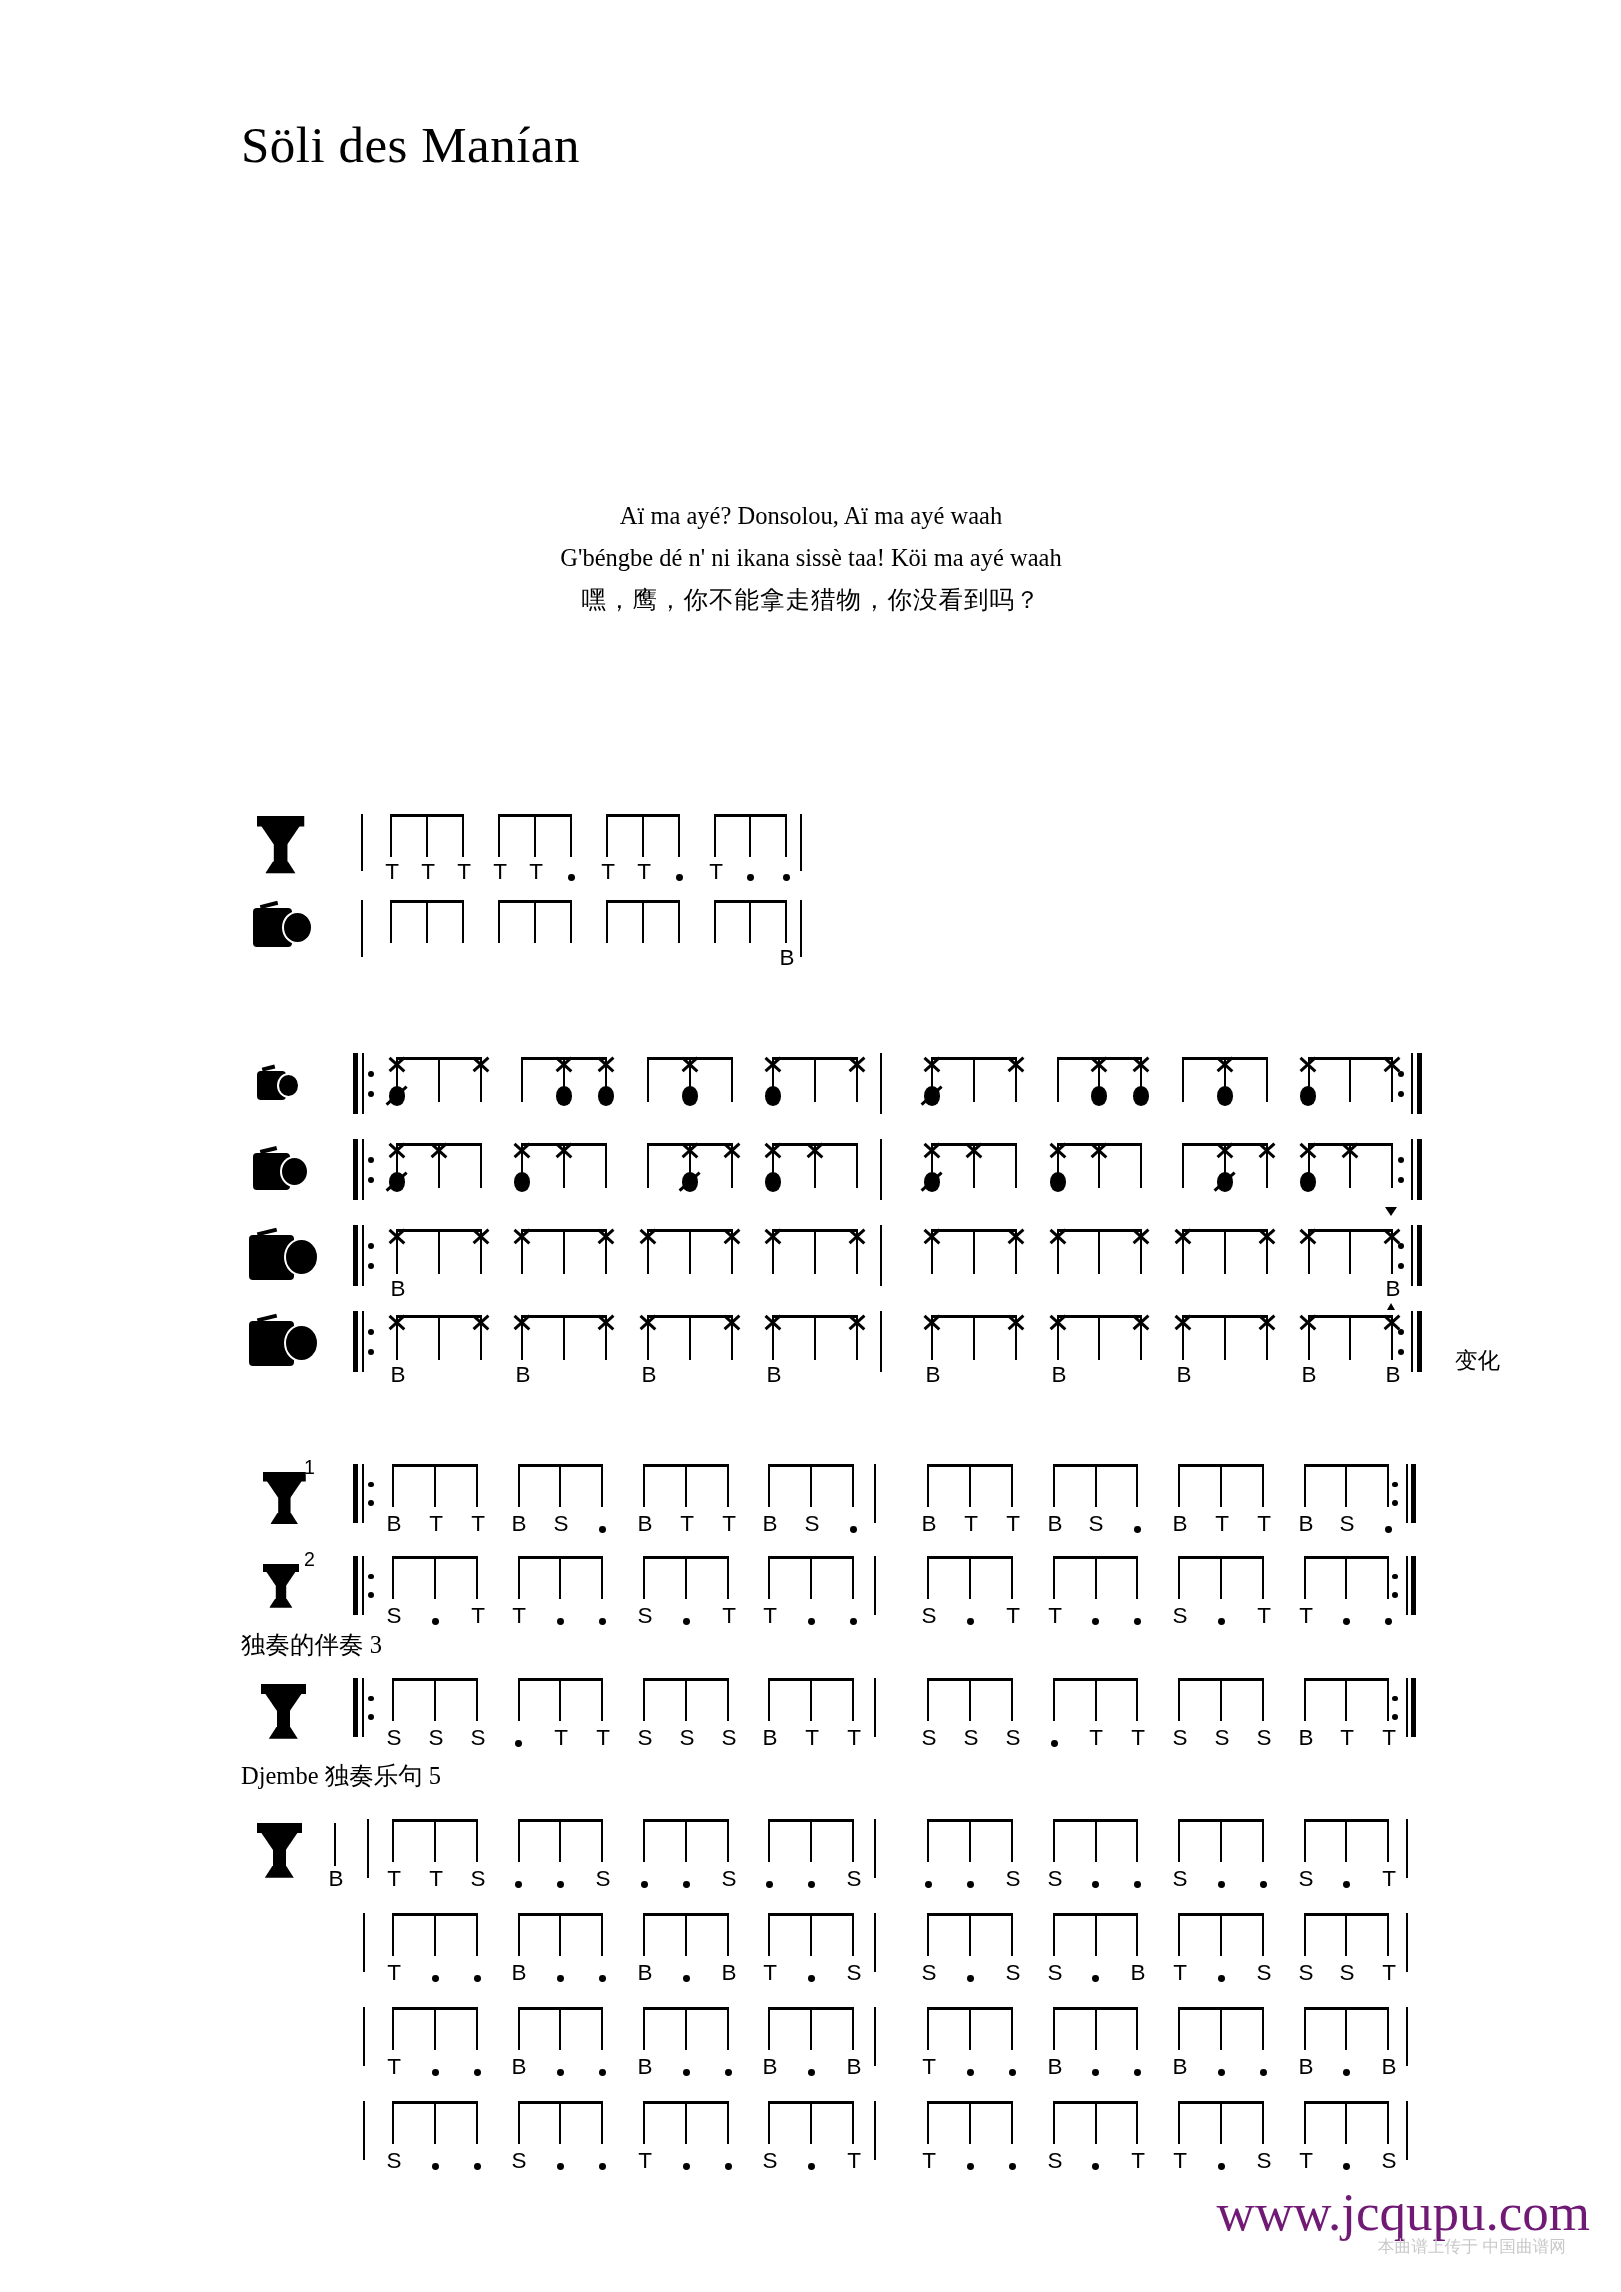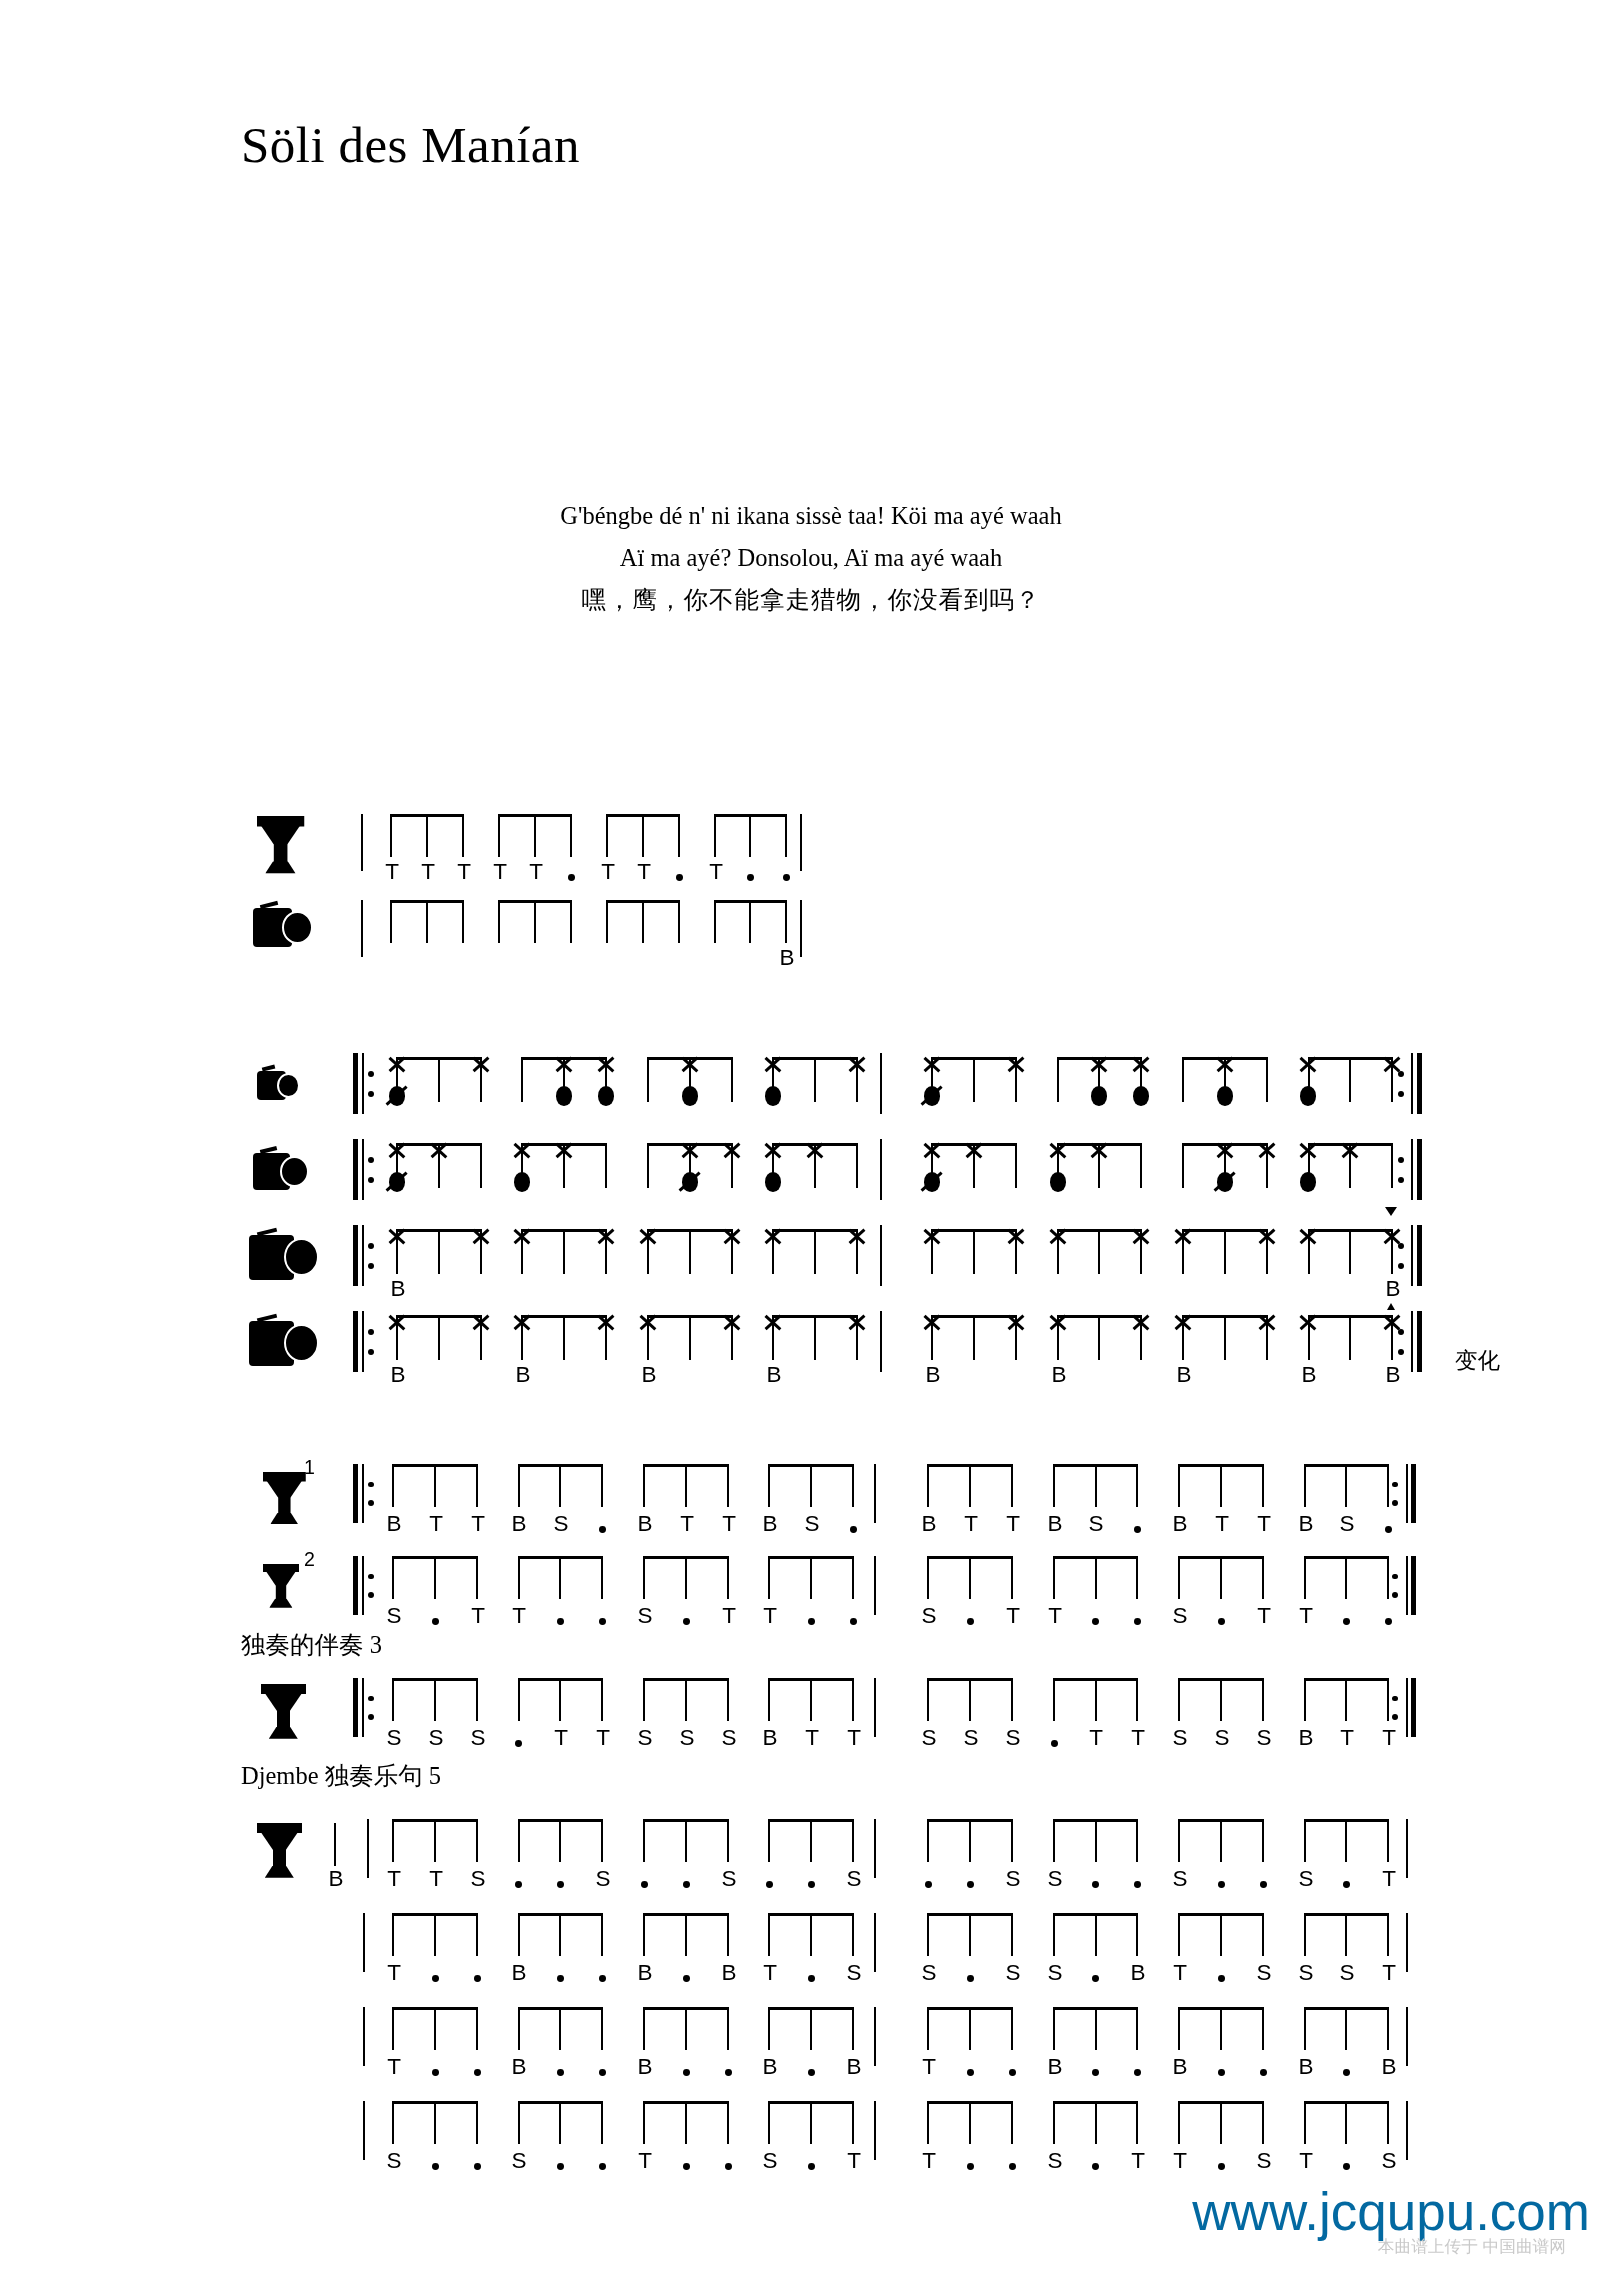--- a/index.html
+++ b/index.html
@@ -170,23 +170,23 @@
     position:absolute;
     font-family:"Liberation Serif", serif;
     font-size:22.5px;
     white-space:nowrap;
   }
 
   
   .watermark {
     position:absolute;
     right:31px; bottom:51px;
-    font-family:Liberation Sans, sans-serif;
+    font-family:Liberation Serif, serif;
     font-size:53px;
-    color:#0369a1;
+    color:#701a75;
     letter-spacing:0px;
     white-space:nowrap;
   }
   .watermark-faint {
     position:absolute;
     right:55px; bottom:35px;
     font-family:"Liberation Sans", sans-serif;
     font-size:16.7px;
     color:#c9c9c9;
     white-space:nowrap;
@@ -194,22 +194,22 @@
 </style>
 </head>
 <body>
 
 <div class="page">
 
   <div class="title">Söli des Manían</div>
 
 
   <div class="lyrics">
+    <div class="ly">Aï ma ayé? Donsolou, Aï ma ayé waah</div>
     <div class="ly">G'béngbe dé n' ni ikana sissè taa! Köi ma ayé waah</div>
-    <div class="ly">Aï ma ayé? Donsolou, Aï ma ayé waah</div>
     <div class="ly cn">嘿，鹰，你不能拿走猎物，你没看到吗？</div>
   </div>
 
   <div id="notation-root">
       <div class="system" style="position:absolute;left:0;top:814px;width:1621px;height:98px;">
         <div style="position:absolute;left:257px;top:2px;transform:scale(1.05);transform-origin:left top;">
           <div class="ic-djembe">
             <div class="head"></div>
             <div class="bowl"></div>
             <div class="stem"></div>

